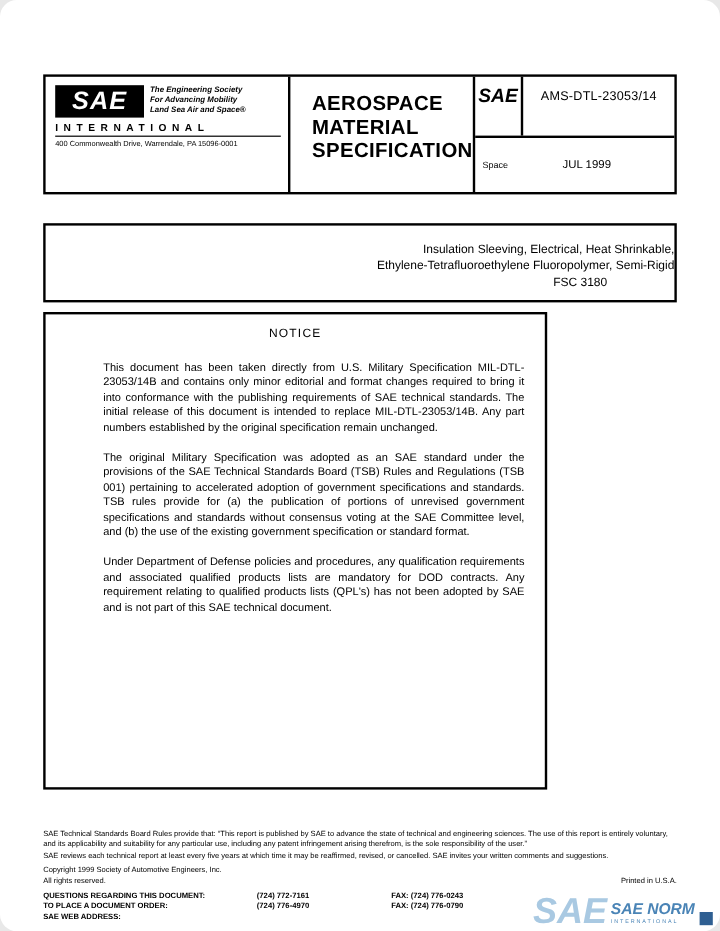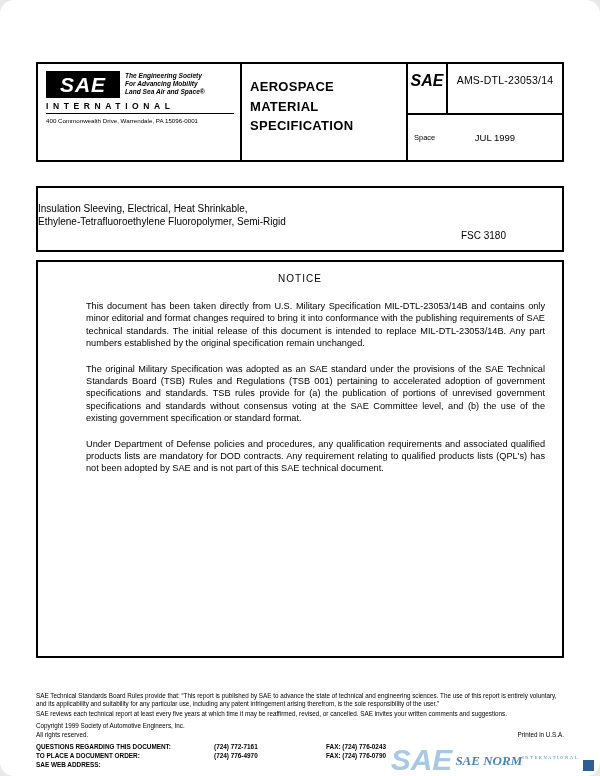--- a/index.html
+++ b/index.html
@@ -21,61 +21,61 @@
   .h-left-top { display:flex; align-items:flex-start; }
   .sae-logo {
     background:#000; color:#fff; width:74px; height:27px;
     font-size:21px; font-weight:bold; font-style:italic;
     display:flex; align-items:center; justify-content:center; letter-spacing:1px;
   }
   .tagline { margin-left:5px; font-size:6.6px; font-weight:bold; font-style:italic; line-height:8.2px; padding-top:1px; }
   .intl { font-size:8.5px; font-weight:bold; letter-spacing:4.6px; margin-top:3px; border-bottom:1px solid #000; padding-bottom:2px; }
   .addr { font-size:6.2px; margin-top:3px; }
 
-  .h-center { width:166px; border-right:2px solid #000; padding:13px 0 0 8px;
-    font-size:13px; font-weight:bold; line-height:19.5px; letter-spacing:.3px; }
+  .h-center { width:154px; border-right:2px solid #000; padding:13px 0 0 18px;
+    font-size:17px; font-weight:bold; line-height:19.5px; letter-spacing:.3px; }
 
   .h-right { flex:1; display:flex; flex-direction:column; }
   .h-right-top { height:51px; border-bottom:2px solid #000; display:flex; }
   .sae-small { width:40px; border-right:2px solid #000; display:flex; align-items:flex-start; justify-content:center;
     font-size:16px; font-weight:bold; font-style:italic; padding-top:8px; }
   .doc-num { flex:1; display:flex; align-items:flex-start; justify-content:center; padding-top:10px;
     font-size:10.5px; font-weight:normal; letter-spacing:.2px; }
   .h-right-bottom { flex:1; display:flex; align-items:center; }
   .issued-label { width:46px; font-size:7.5px; padding-left:6px; }
   .issued-date { flex:1; text-align:center; font-size:9.5px; padding-right:26px; }
 
   
   .title-box {
     position:absolute; left:36px; top:186px; width:528px; height:66px;
-    border:2px solid #000; text-align:left; padding-top:14px;
+    border:2px solid #000; text-align:right; padding-top:14px;
     font-size:10px; line-height:13px;
   }
   .fsc { position:absolute; right:56px; top:41px; font-size:10px; }
 
   
   .notice-box {
-    position:absolute; left:36px; top:260px; width:528px; height:398px;
+    position:absolute; left:36px; top:260px; width:420px; height:398px;
     border:2px solid #000; padding:11px 17px 0 17px;
   }
   .notice-heading { text-align:center; font-size:10px; letter-spacing:1px; margin-bottom:16px; }
   .notice-box p { font-size:9.2px; line-height:12.4px; margin-bottom:13px; text-align:justify;margin-left:31px; }
 
   
   .footer { position:absolute; left:36px; top:692px; width:528px; }
   .legal { font-size:6.3px; line-height:7.8px; margin-bottom:2px; }
   .copyright { font-size:6.3px; margin-top:5px; }
   .rights-row { display:flex; justify-content:space-between; font-size:6.3px; margin-top:2px; margin-bottom:5px; }
   .contacts { margin-top:2px; }
   .c-row { display:grid; grid-template-columns:178px 112px auto; font-size:6.4px; font-weight:bold; line-height:8.6px; }
 
   
   .watermark { position:absolute; right:6px; bottom:2px; display:flex; align-items:center; }
   .wm-sae { font-size:30px; font-weight:bold; font-style:italic; color:#a9c9e2; line-height:28px; }
-  .wm-text { display:flex; flex-direction:row; margin-left:3px;font-family:Liberation Serif, serif; }
+  .wm-text { display:flex; flex-direction:column; margin-left:3px; }
   .wm-name { font-size:13px; font-weight:bold; font-style:italic; color:#4a84b6; line-height:13px; }
   .wm-sub { font-size:4.5px; letter-spacing:1.6px; color:#4a84b6; margin-top:1px; }
   .wm-block { width:11px; height:11px; background:#2f5f92; margin-left:4px; align-self:flex-end; margin-bottom:3px; }
 </style>
 </head>
 <body>
 
 <div class="page">
 
   <div class="header-box">

